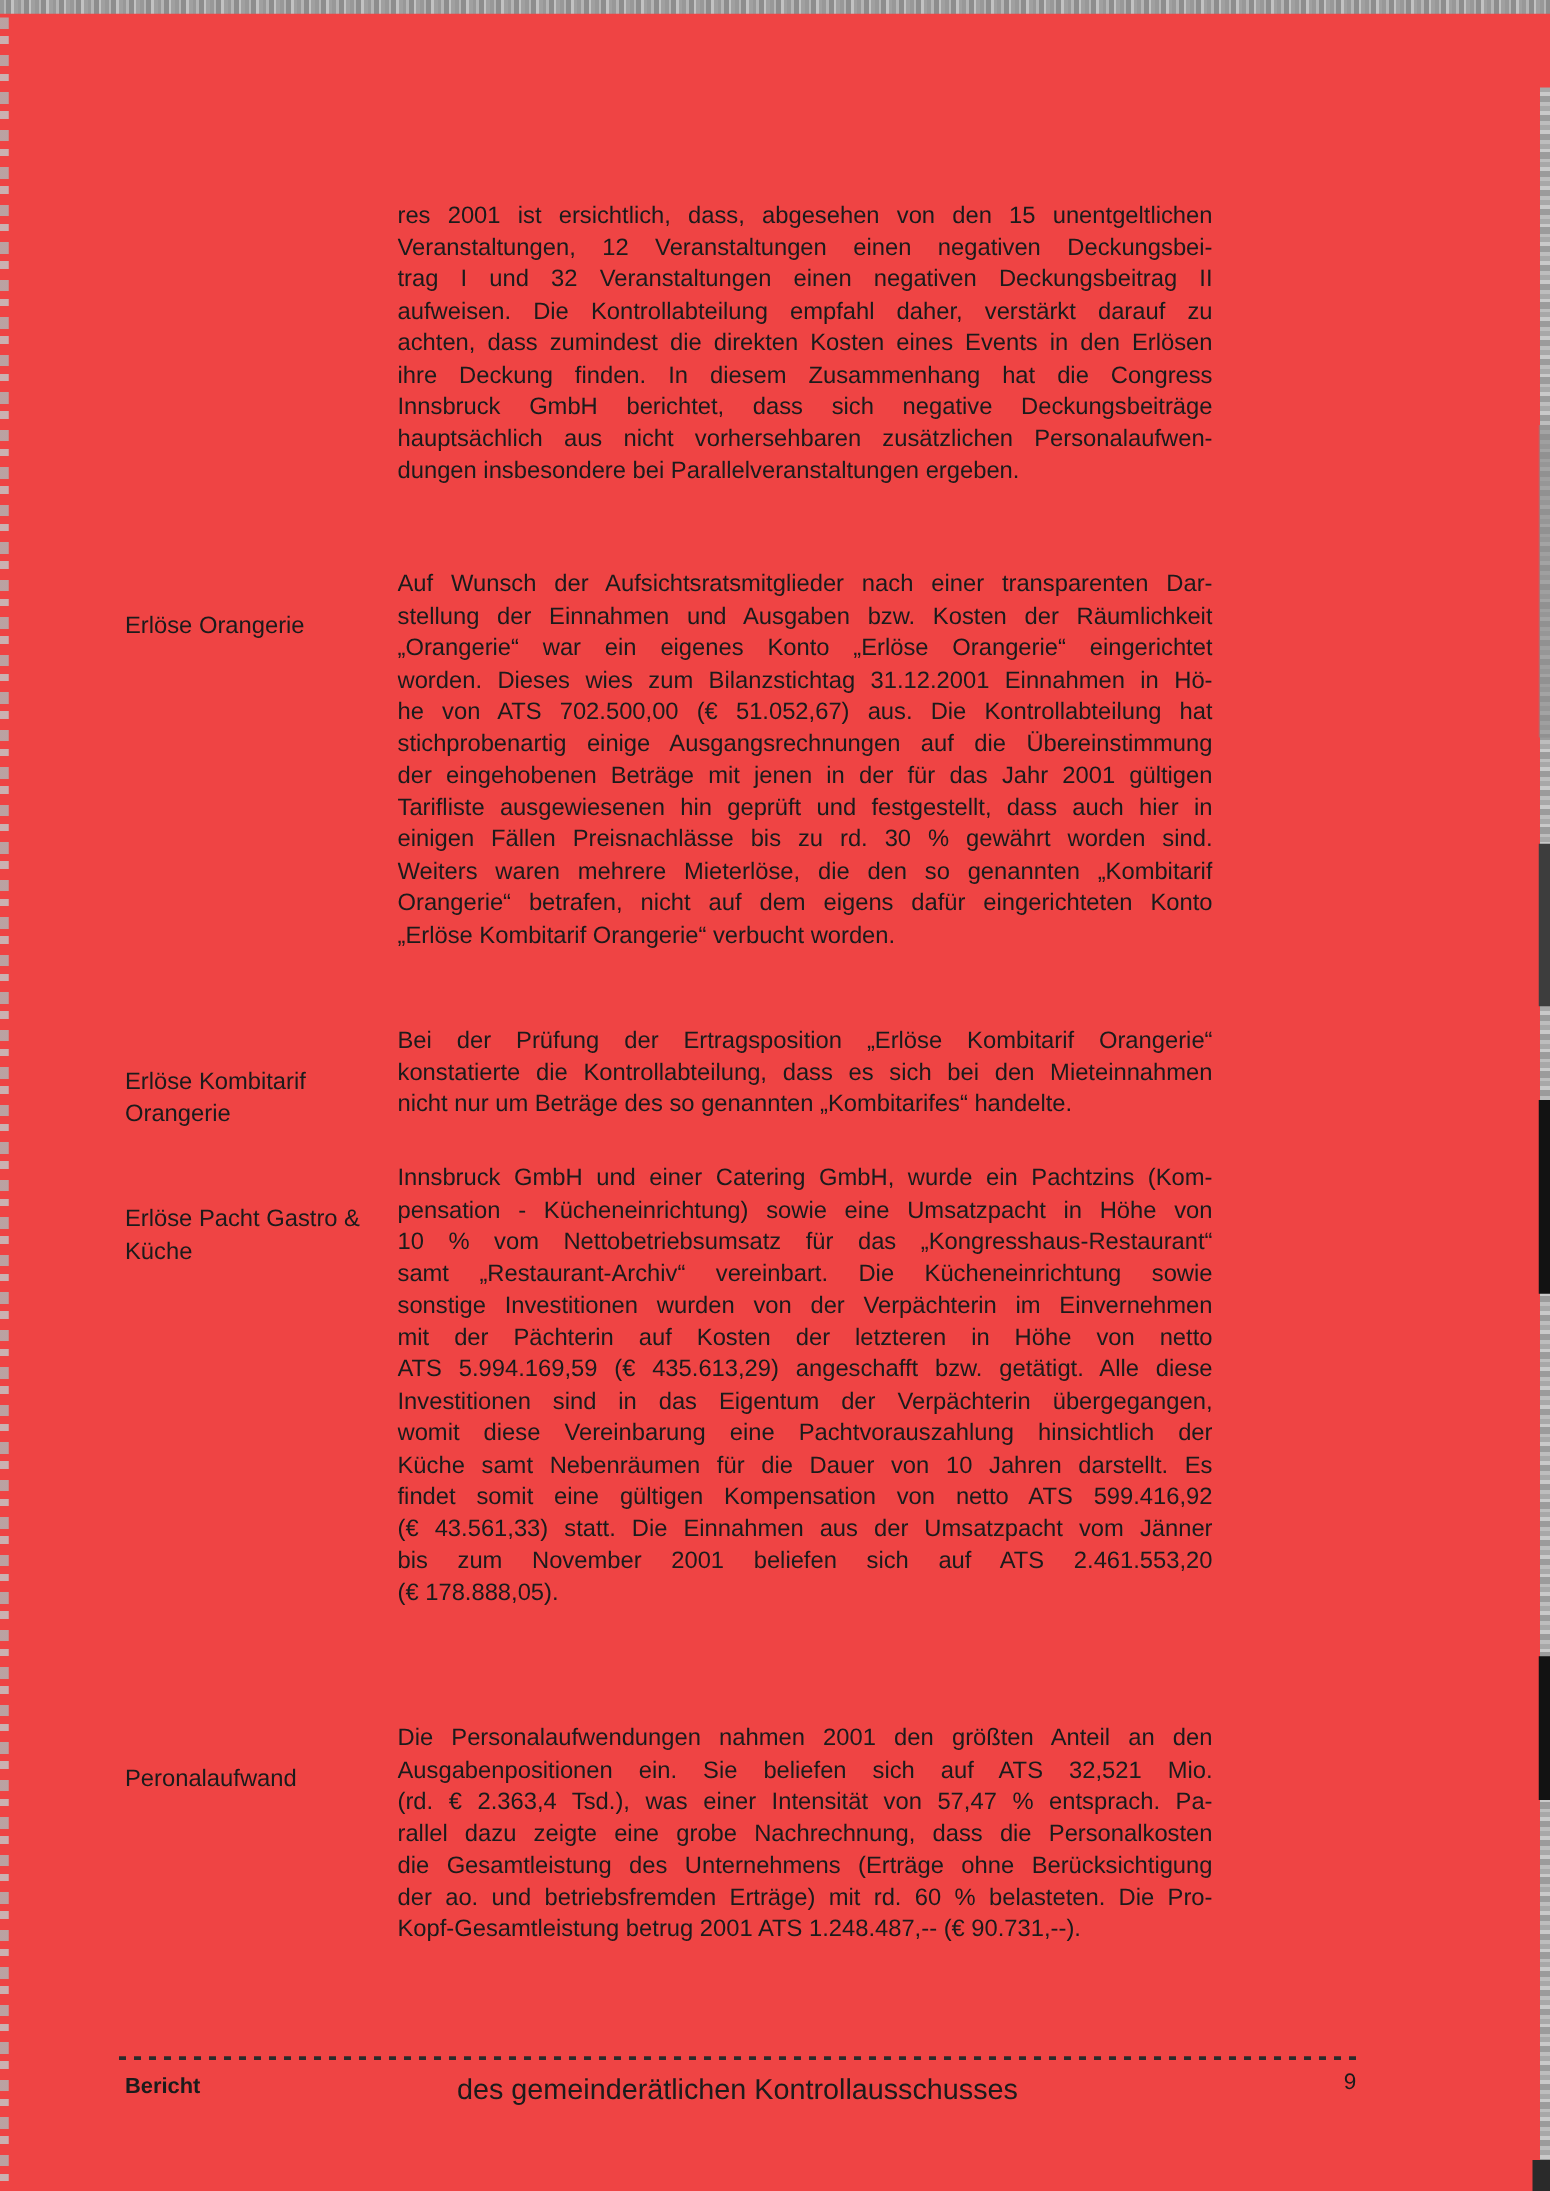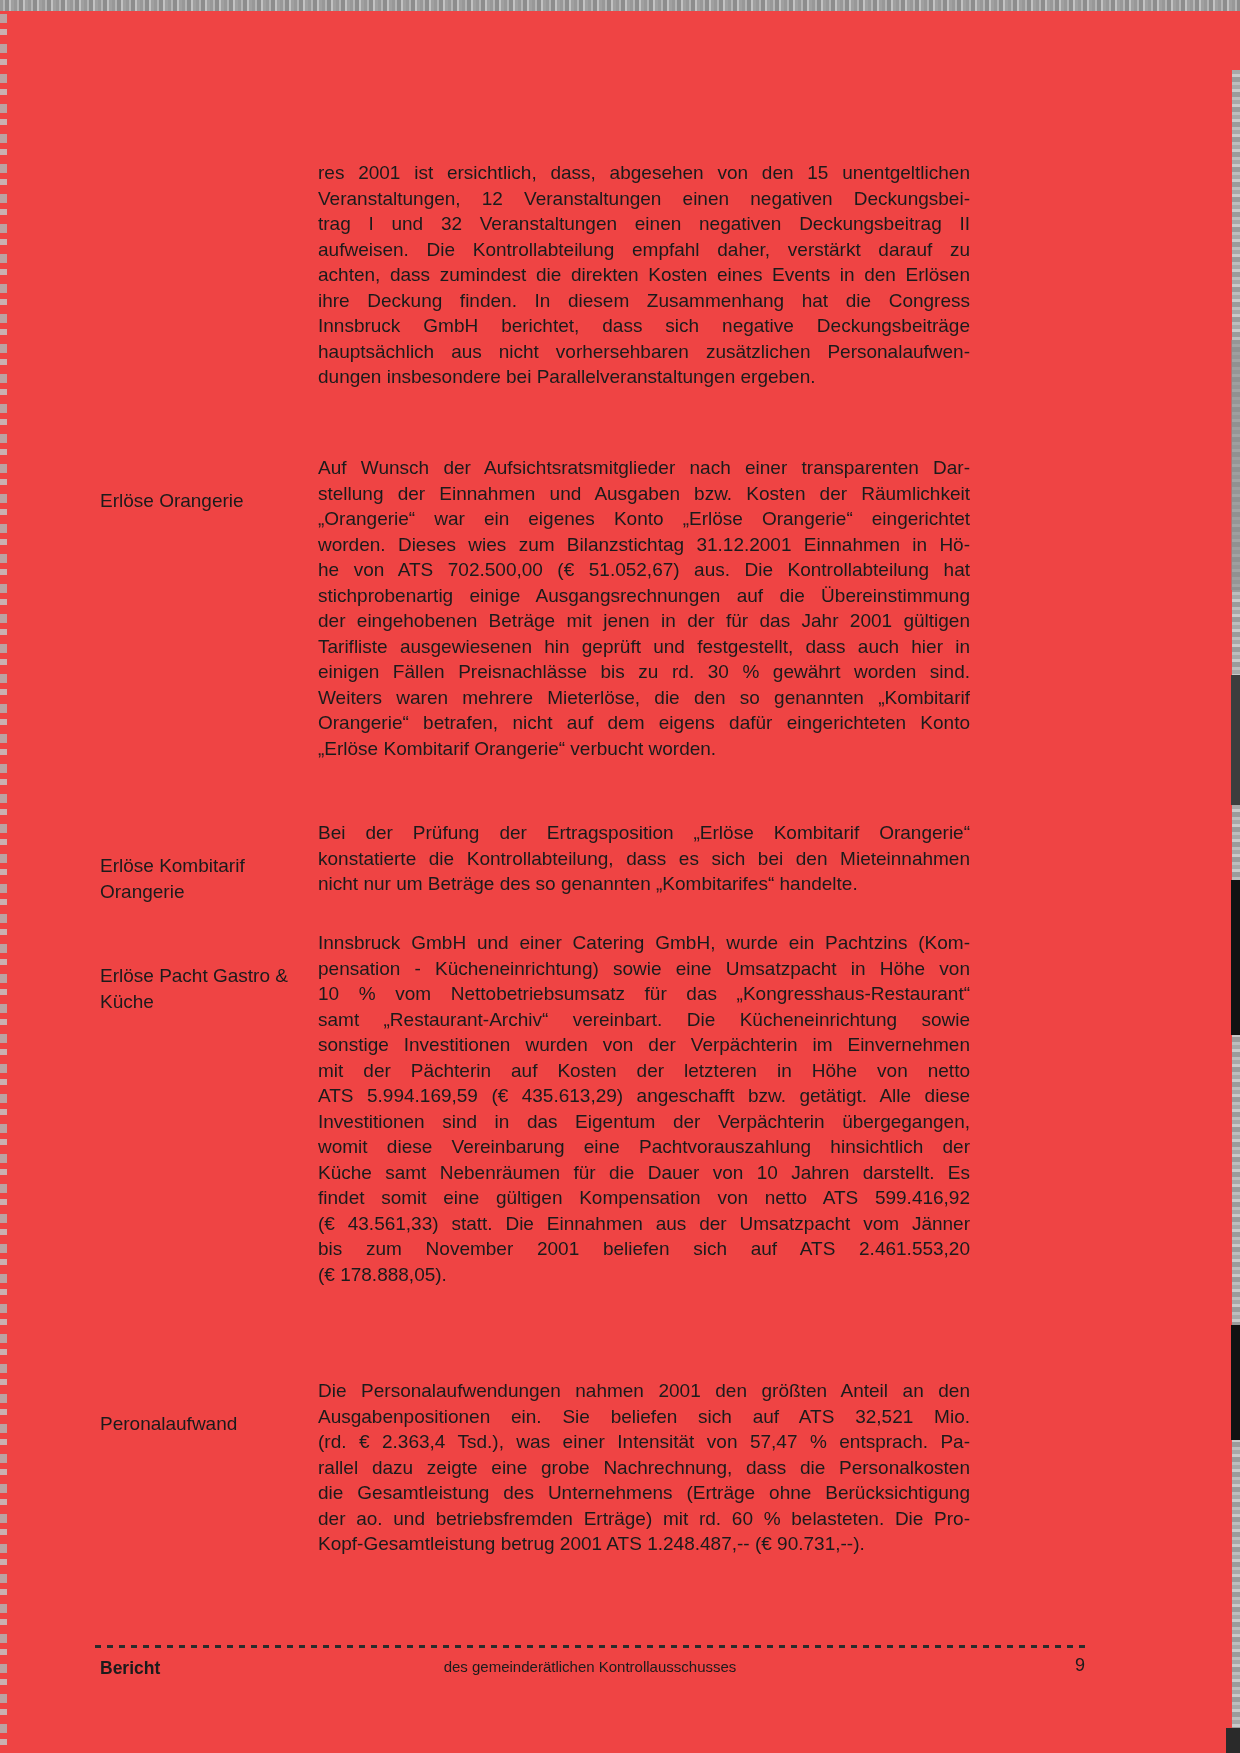--- a/index.html
+++ b/index.html
@@ -65,21 +65,21 @@
   
   .footer-rule {
     position: absolute; left: 95px; top: 1645px; width: 990px; height: 3px;
     background: repeating-linear-gradient(90deg, #2b2b2b 0 6px, rgba(255,255,255,0) 6px 12px);
   }
   .footer-left {
     position: absolute; left: 100px; top: 1658px; font-size: 17.5px; font-weight: bold;
   }
   .footer-center {
     position: absolute; left: 95px; top: 1658px; width: 990px;
-    text-align: center; font-size: 15px;
+    text-align: center; font-size: 23px;
   }
   .footer-page {
     position: absolute; left: 985px; top: 1655px; width: 100px;
     text-align: right; font-size: 18px;
   }
 </style>
 </head>
 <body>
 
 <div id="page">

